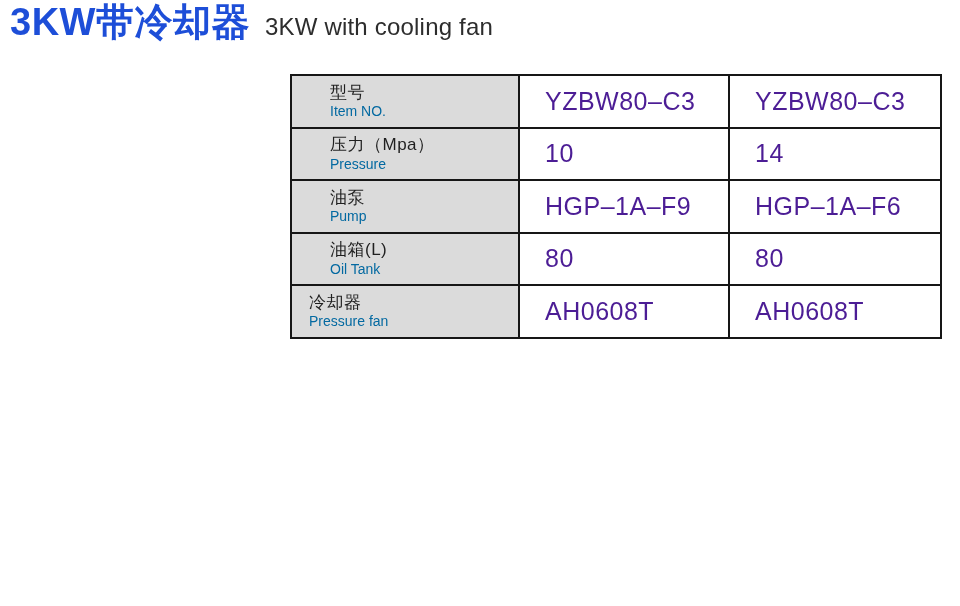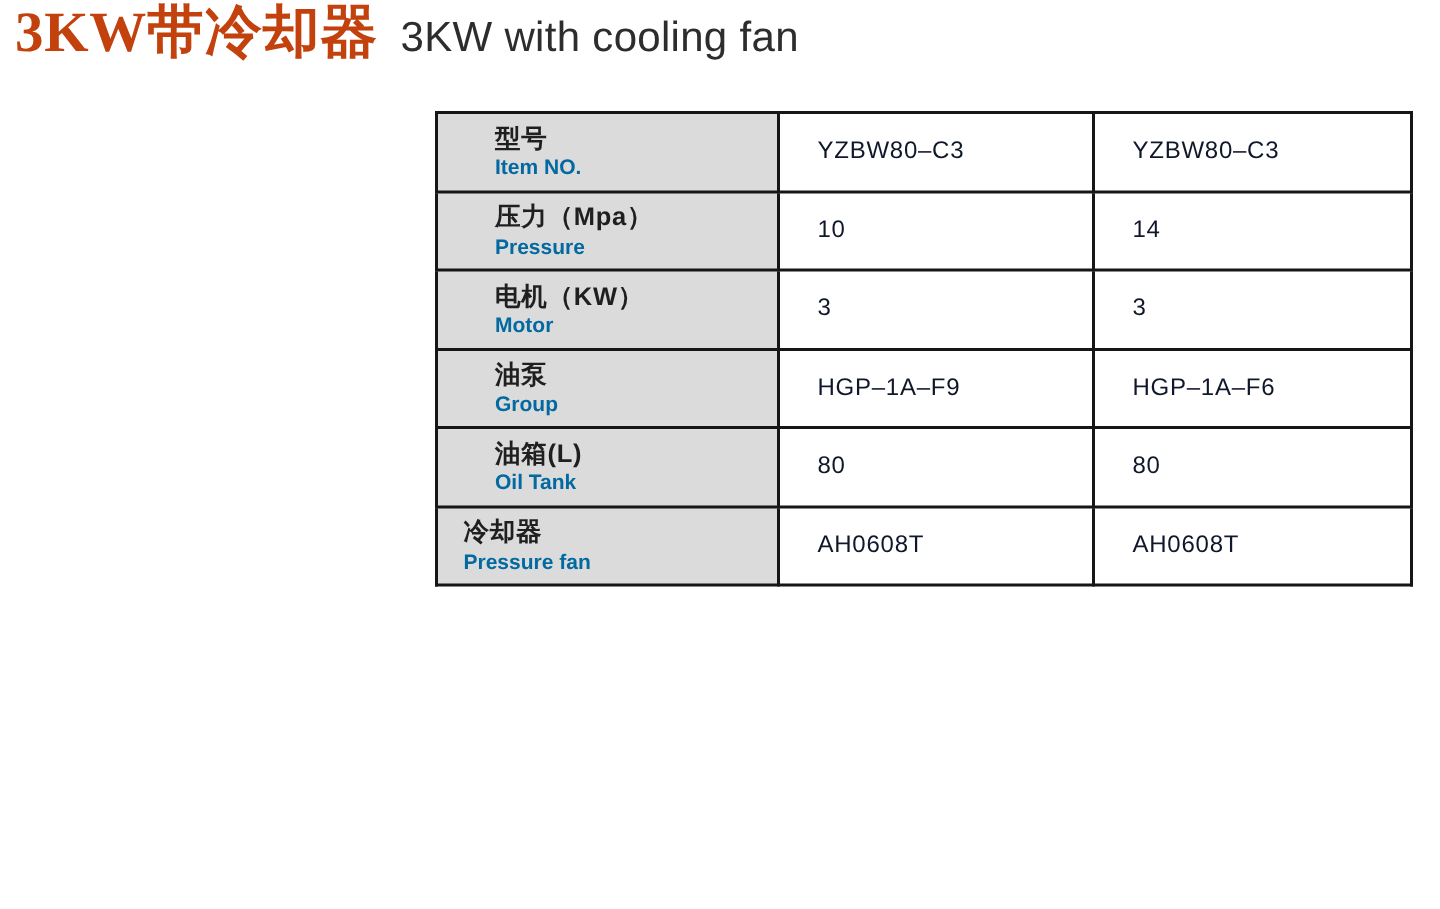--- a/index.html
+++ b/index.html
@@ -26,21 +26,21 @@
   }
   .title-zh {
     margin: 0;
     font-size: 38px;
     font-weight: bold;
     color: #164f9d;
     letter-spacing: 0.5px;
     line-height: 1.1;
   }
   .title-en {
-    font-size: 28px;
+    font-size: 24px;
     font-weight: normal;
     color: #2d2d2d;
     letter-spacing: 0.2px;
   }
   table.spec {
     position: absolute;
     left: 290px;
     top: 74px;
     width: 650px;
     border-collapse: collapse;
@@ -49,50 +49,50 @@
   table.spec th,
   table.spec td {
     border: 2px solid #161616;
     vertical-align: middle;
     box-sizing: border-box;
   }
   tr.spec-row { height: 52.5px; }
   th.rowhead {
     background: #dbdbdb;
     text-align: left;
-    font-weight: bold;
+    font-weight: normal;
     padding: 4px 6px 4px 38px;
   }
   th.rowhead .zh {
     font-size: 17px;
     color: #1f1f1f;
     line-height: 1.25;
     letter-spacing: 0.5px;
   }
   th.rowhead .en {
     font-size: 14px;
     color: #0369a1;
     line-height: 1.25;
   }
   td.val {
     background: #ffffff;
     padding: 0 6px 0 25px;
-    font-size: 16px;
-    color: #0f172a;
+    font-size: 25px;
+    color: #4c1d95;
     letter-spacing: 0.5px;
     white-space: nowrap;
   }
 </style>
 </head>
 <body>
 
 <div class="page">
 
   <div class="header">
-    <h1 class="title-zh" style="color: #c2410c; font-family: Liberation Serif, serif;">3KW带冷却器</h1>
+    <h1 class="title-zh" style="color: #1d4ed8;">3KW带冷却器</h1>
     <span class="title-en">3KW with cooling fan</span>
   </div>
 
   <table class="spec">
     <colgroup>
       <col style="width:228px">
       <col style="width:210px">
       <col style="width:212px">
     </colgroup>
     <tbody>
@@ -108,33 +108,25 @@
   <tr class="spec-row">
     <th class="rowhead" style="background: rgb(219, 219, 219); margin-left: 32px;">
       <div class="zh">压力（Mpa）</div>
       <div class="en">Pressure</div>
     </th>
     <td class="val">10</td>
     <td class="val">14</td>
   </tr>
 
 
-  <tr class="spec-row">
-    <th class="rowhead" style="background: rgb(219, 219, 219);">
-      <div class="zh">电机（KW）</div>
-      <div class="en">Motor</div>
-    </th>
-    <td class="val">3</td>
-    <td class="val">3</td>
-  </tr>
 
   <tr class="spec-row">
     <th class="rowhead" style="background: rgb(219, 219, 219);">
       <div class="zh">油泵</div>
-      <div class="en">Group</div>
+      <div class="en">Pump</div>
     </th>
     <td class="val">HGP–1A–F9</td>
     <td class="val">HGP–1A–F6</td>
   </tr>
 
   <tr class="spec-row">
     <th class="rowhead" style="background: rgb(219, 219, 219);">
       <div class="zh">油箱(L)</div>
       <div class="en">Oil Tank</div>
     </th>

